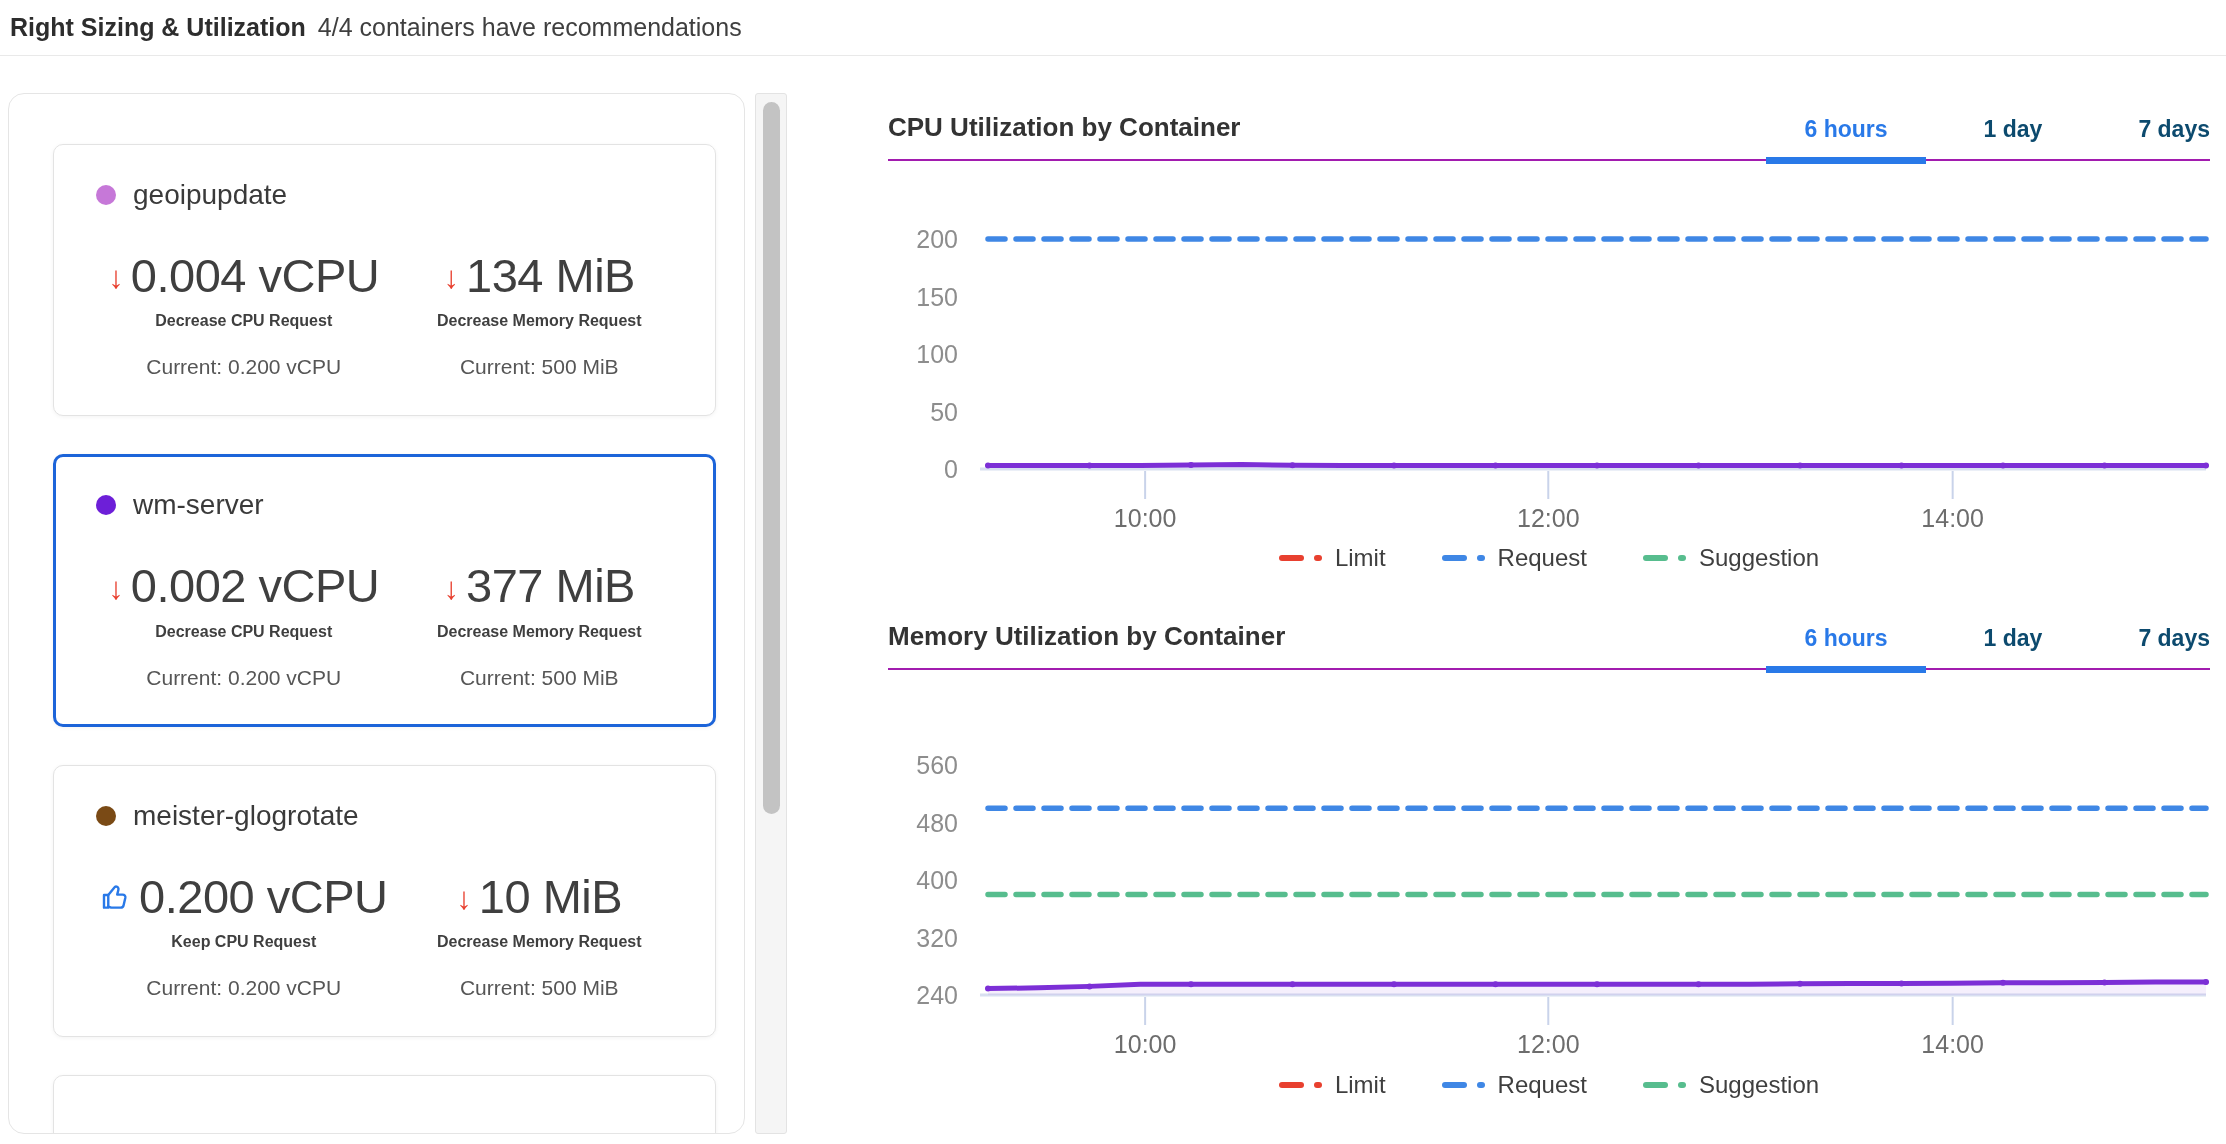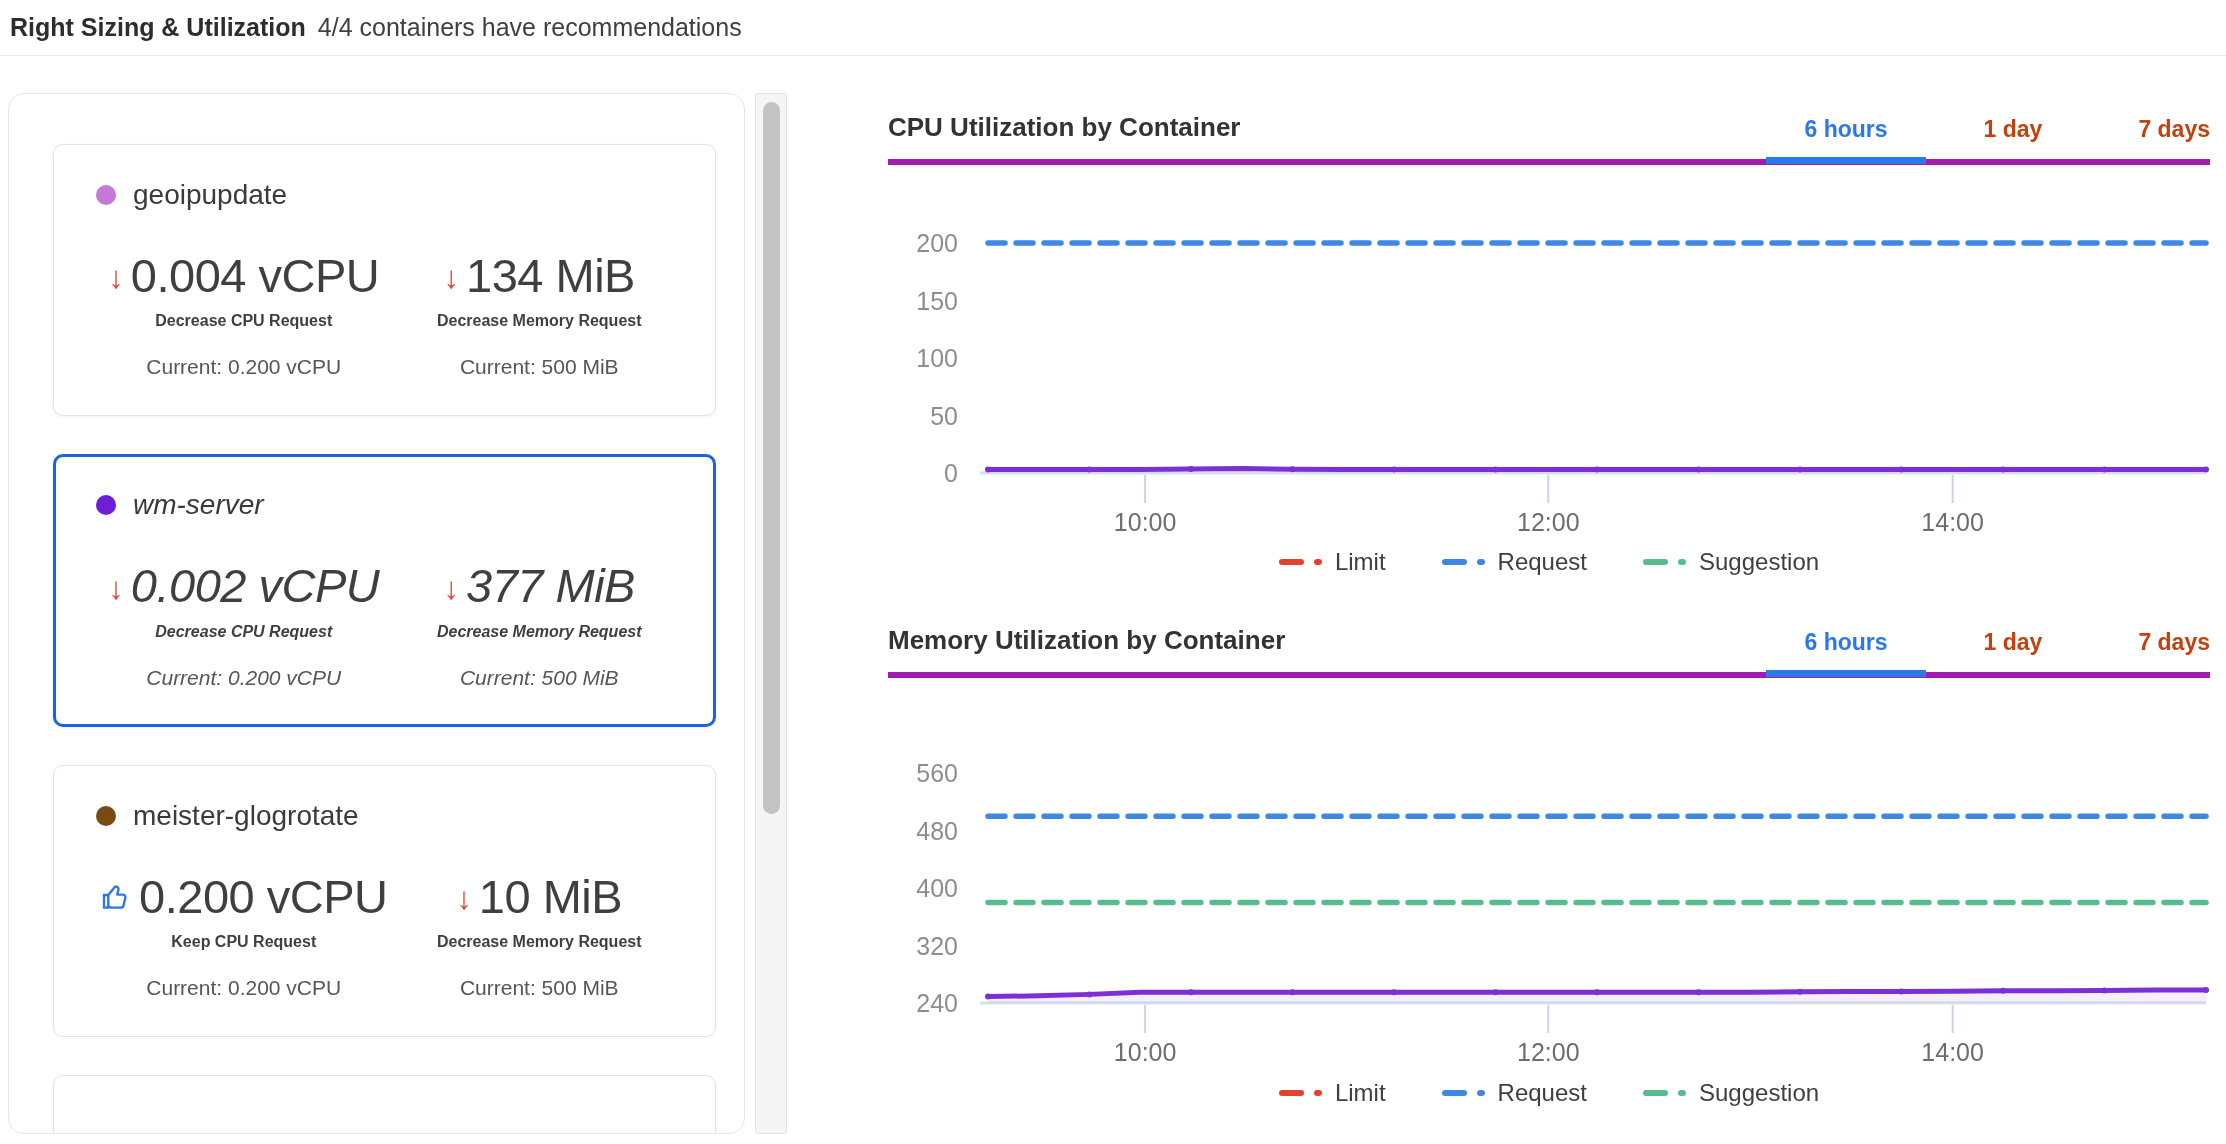--- a/index.html
+++ b/index.html
@@ -12,21 +12,21 @@
     border-bottom:1px solid #e9e9e9; display:flex; align-items:center; gap:12px; padding-left:10px;text-align:center; }
   .page-title { font-size:25px; font-weight:700; color:#2d2d2d; }
   .page-subtitle { font-size:25px; font-weight:400; color:#3f3f3f; }
 
   
   .panel { position:absolute; left:8px; top:93px; width:737px; height:1041px;
     border:1px solid #e5e5e5; border-radius:16px; background:#fff; overflow:hidden;
     padding:50px 28px 0 44px; }
   .card { background:#fff; border:1px solid #e3e3e3; border-radius:10px;
     box-shadow:0 1px 4px rgba(0,0,0,0.05); padding:34px 28px 36px 42px; margin-bottom:38px; cursor:pointer; }
-  .card.selected { border:3px solid #1c64d9; padding:32px 26px 34px 40px;font-style:italic; }
+  .card.selected { border:3px solid #1c64d9; padding:32px 26px 34px 40px; }
   .card-stub { height:60px; margin-bottom:0; }
   .card-head { display:flex; align-items:center; gap:17px; }
   .dot { width:20px; height:20px; border-radius:50%; flex:none; }
   .card-name { font-size:28px; color:#3a3a3a; }
   .metrics { display:flex; margin-top:40px; }
   .metric { flex:1; display:flex; flex-direction:column; align-items:center; }
   .metric-value-row { display:flex; align-items:center; gap:7px; }
   .metric-icon-arrow { font-size:31px; font-weight:700; color:#e8402f; line-height:1; margin-top:4px; }
   .metric-icon-thumb { width:32px; height:32px; margin-top:2px; }
   .metric-value { font-size:47px; font-weight:500; color:#3f3f3f; line-height:1.05; letter-spacing:-0.5px; }
@@ -35,24 +35,24 @@
 
   
   .scroll-track { position:absolute; left:755px; top:93px; width:32px; height:1041px;
     background:#f5f5f5; border:1px solid #e3e3e3; border-radius:3px; }
   .scroll-thumb { position:absolute; left:7px; top:8px; width:17px; height:712px;
     background:#c3c3c3; border-radius:9px; cursor:grab; }
 
   
   .charts-col { position:absolute; left:888px; top:112px; width:1322px; }
   .chart-header { display:flex; justify-content:space-between; align-items:flex-end;
-    padding-bottom:16px; border-bottom:6px solid #a21caf; }
+    padding-bottom:16px; border-bottom:2px solid #a21caf; }
   .chart-title { font-size:26px; font-weight:700; color:#333; }
   .tabs { display:flex; align-items:flex-end; }
-  .tab { position:relative; margin-left:96px; font-size:23px; font-weight:700; color:#c2410c; cursor:pointer; }
+  .tab { position:relative; margin-left:96px; font-size:23px; font-weight:700; color:#0c4a6e; cursor:pointer; }
   .tab.active { color:#2979e8; }
   .tab.active::after { content:""; position:absolute; left:-38px; right:-38px; bottom:-21px;
     height:7px; background:#2979e8; }
   .chart-canvas { display:block; }
   .legend { display:flex; justify-content:center; align-items:center; gap:56px; margin-top:4px; height:34px; }
   .legend-item { display:flex; align-items:center; cursor:default; }
   .legend-dashes { display:flex; align-items:center; gap:10px; margin-right:13px; }
   .dash-long { width:25px; height:6px; border-radius:3px; }
   .dash-short { width:8px; height:6px; border-radius:3px; }
   .legend-label { font-size:24px; color:#3f3f3f; }

